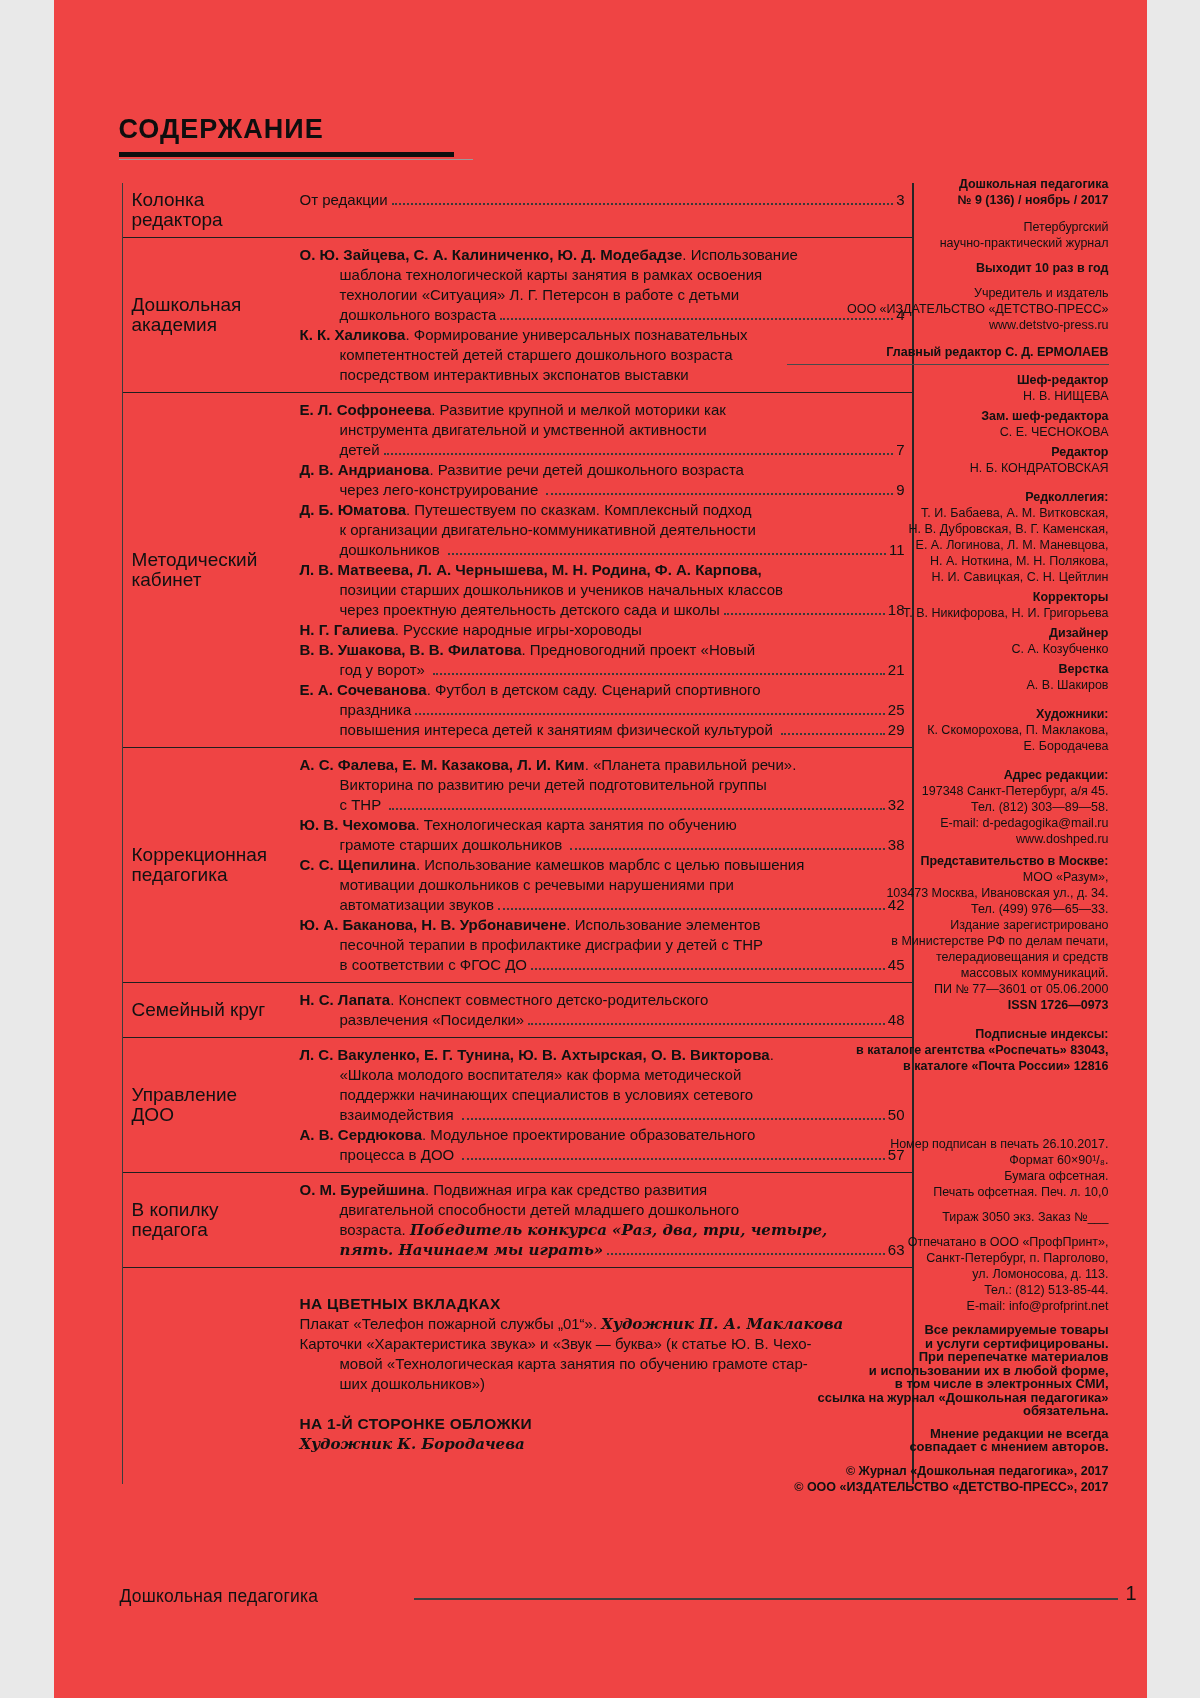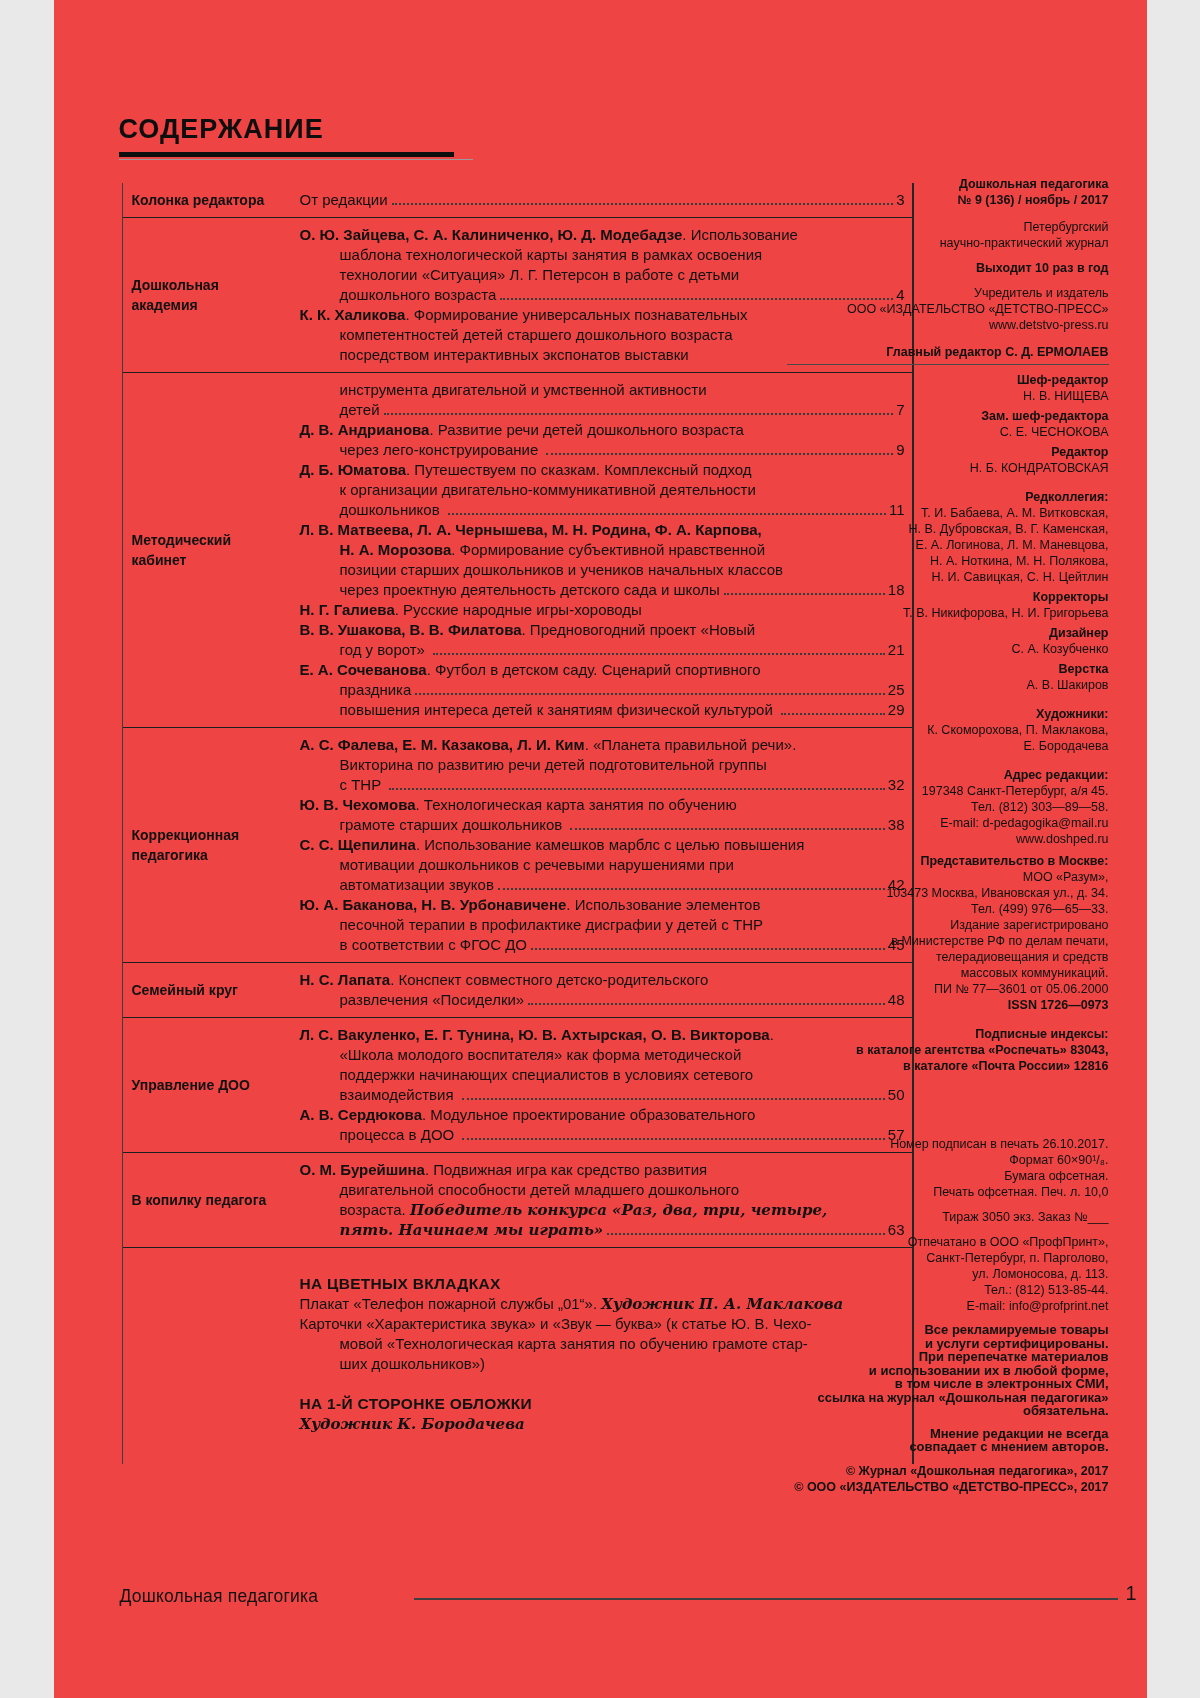--- a/index.html
+++ b/index.html
@@ -11,21 +11,21 @@
   .hdr { position:absolute; left:65px; top:114px; }
   .hdr h1 { font-size:27px; font-weight:700; letter-spacing:1px; color:#0e0e0e; }
   .bar  { width:335px; height:5px; background:#0e0e0e; margin-top:7px; }
   .bar2 { width:354px; height:1px; background:#9b9b9b; margin-top:2px; }
 
   
   .toc { position:absolute; left:68px; top:183px; width:792px;
          border-left:1px solid #3c3c3c; border-right:2px solid #252525; }
   .sec { display:grid; grid-template-columns:177px 1fr; padding:7px 0; }
   .sec + .sec { border-top:1.5px solid #1f1f1f; }
-  .sec-label { padding-left:9px; padding-right:16px; font-weight:700; font-size:14px; line-height:20px; align-self:center; }
+  .sec-label { padding-left:9px; padding-right:16px; font-weight:400; font-size:19px; line-height:20px; align-self:center; }
   .sec-body { padding-right:7px; }
   .line { display:flex; line-height:20px; font-size:15px; }
   .line-ind { padding-left:40px; }
   .lt { white-space:pre; }
   .seg-b { font-weight:700;margin-top:28px; }
   .seg-r { font-weight:400; }
   .seg-i { font-family:"DejaVu Serif",serif; font-style:italic; font-weight:700; font-size:15px; }
   .seg-h { font-weight:700; font-size:15.5px; letter-spacing:0.3px; }
   .dots { flex:1 1 auto; min-width:10px; border-bottom:2px dotted #3a3a3a; margin:0 3px 5px 4px; }
   .pg { font-size:15px; text-align:right; }
@@ -97,20 +97,23 @@
             <div class="line line-ind">
               <span class="lt"><span class="seg-r">посредством интерактивных экспонатов выставки</span></span>
             </div>
           </div>
         </div>
       </div>
       <div class="sec">
         <div class="sec-label">Методический кабинет</div>
         <div class="sec-body">
           <div>
+            <div class="line">
+              <span class="lt"><span class="seg-b">Е. Л. Софронеева</span><span class="seg-r">. Развитие крупной и мелкой моторики как</span></span>
+            </div>
             <div class="line line-ind">
               <span class="lt"><span class="seg-r">инструмента двигательной и умственной активности</span></span>
             </div>
             <div class="line line-ind">
               <span class="lt"><span class="seg-r">детей</span></span>
               <span class="dots"></span>
               <span class="pg">7</span>
             </div>
           </div>
           <div>
@@ -132,23 +135,20 @@
             </div>
             <div class="line line-ind">
               <span class="lt"><span class="seg-r">дошкольников </span></span>
               <span class="dots"></span>
               <span class="pg">11</span>
             </div>
           </div>
           <div>
             <div class="line">
               <span class="lt"><span class="seg-b">Л. В. Матвеева, Л. А. Чернышева, М. Н. Родина, Ф. А. Карпова,</span></span>
-            </div>
-            <div class="line line-ind">
-              <span class="lt"><span class="seg-b">Н. А. Морозова</span><span class="seg-r">. Формирование субъективной нравственной</span></span>
             </div>
             <div class="line line-ind">
               <span class="lt"><span class="seg-r">позиции старших дошкольников и учеников начальных классов</span></span>
             </div>
             <div class="line line-ind">
               <span class="lt"><span class="seg-r">через проектную деятельность детского сада и школы</span></span>
               <span class="dots"></span>
               <span class="pg">18</span>
             </div>
           </div>

